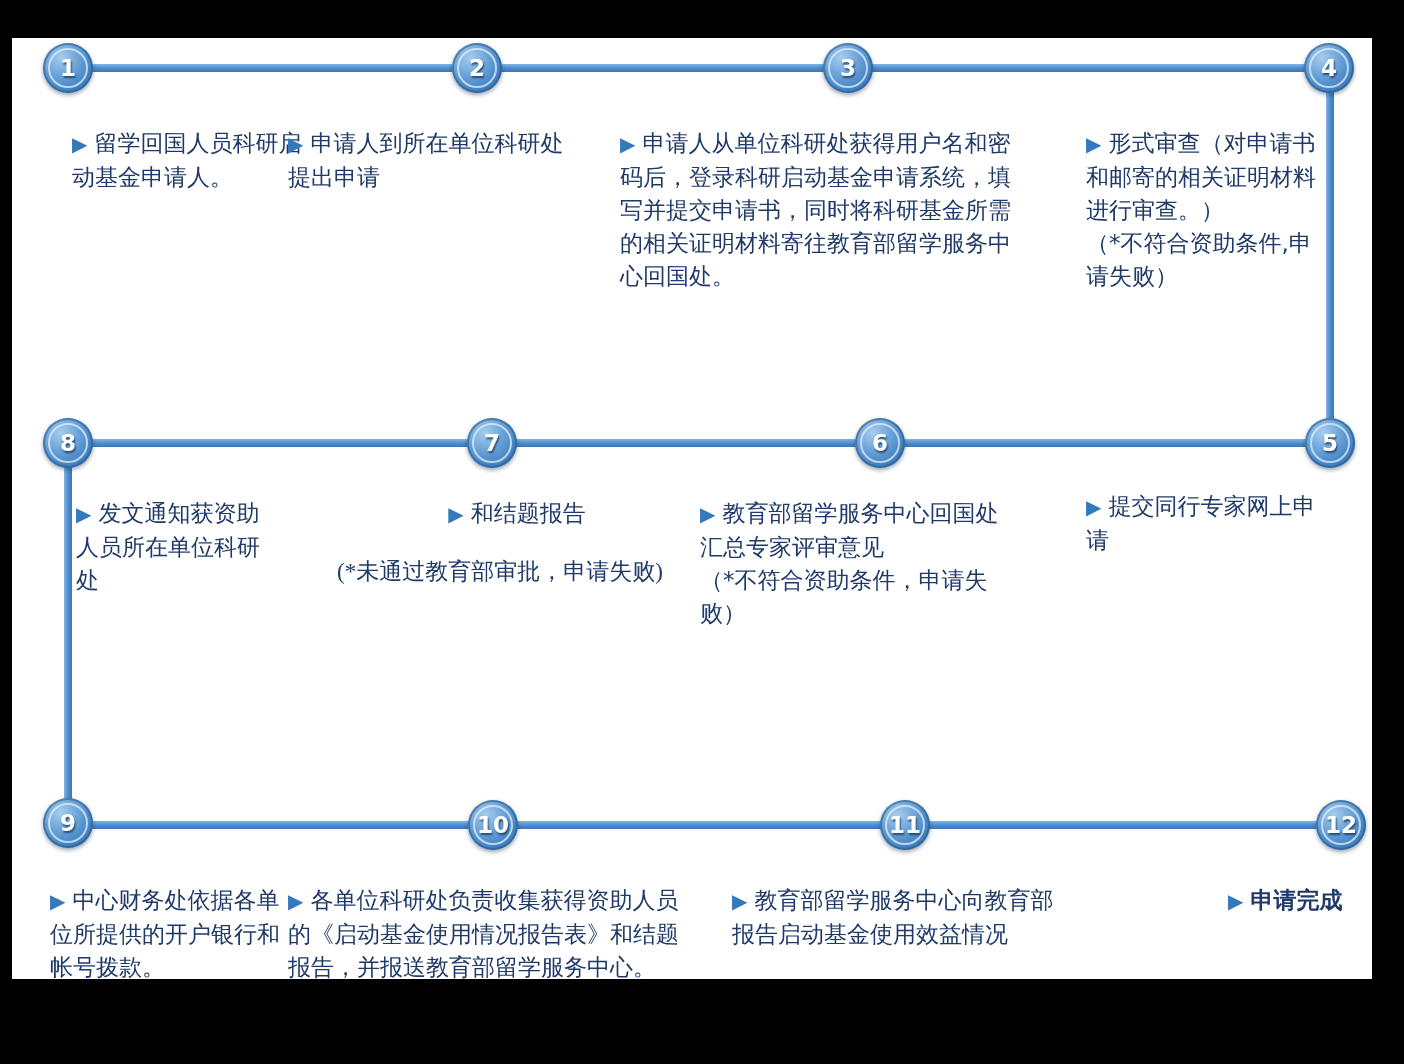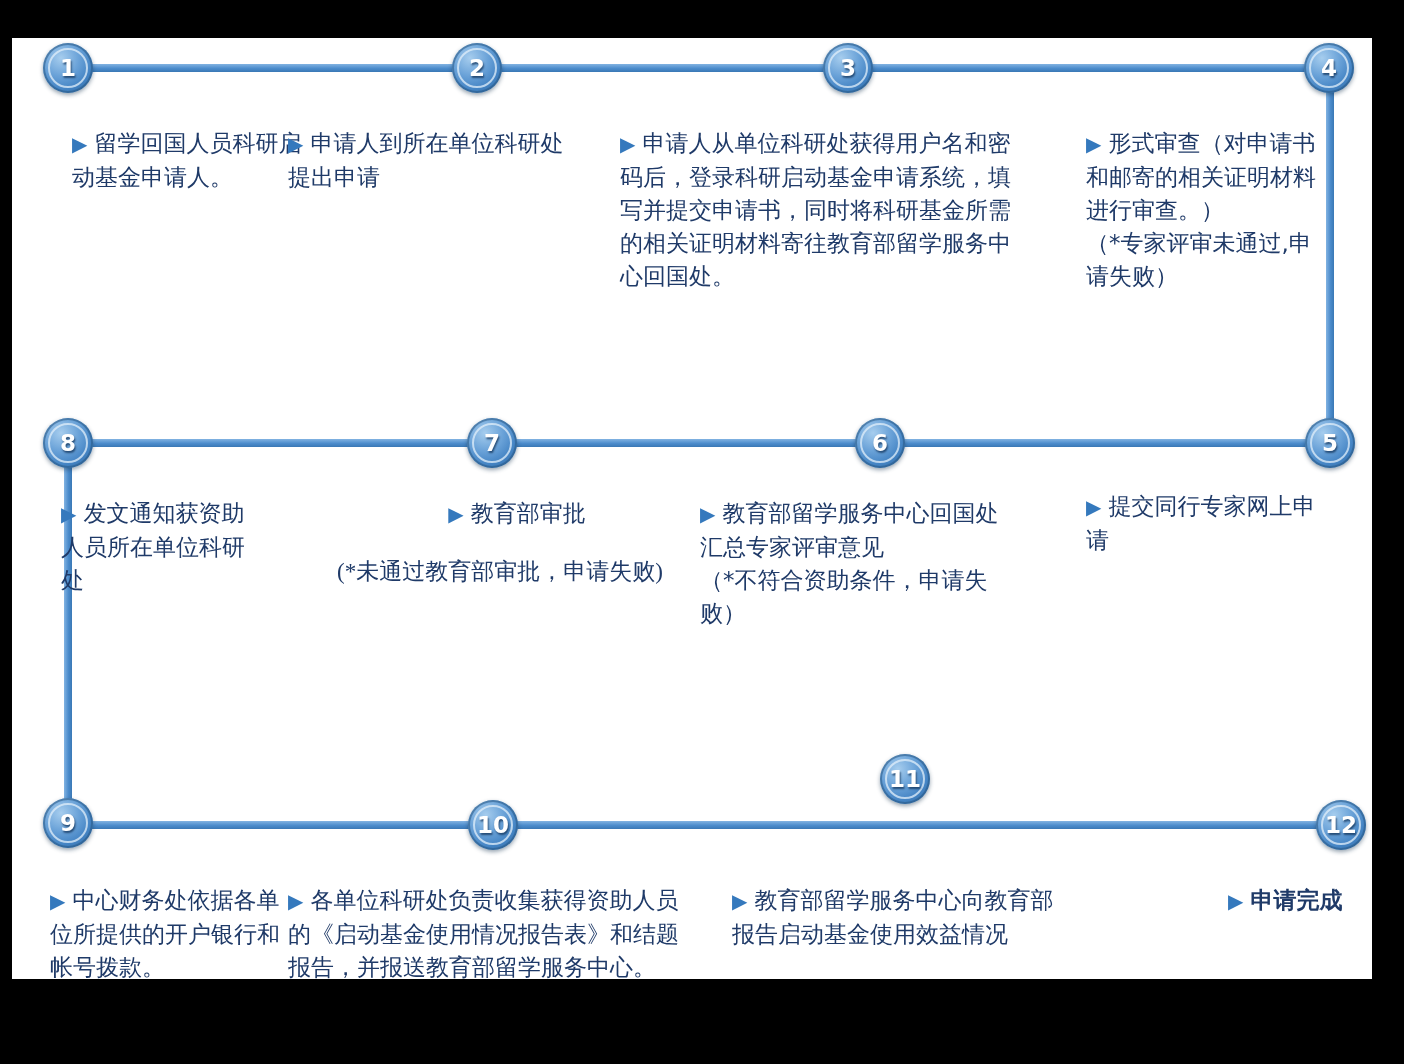--- a/index.html
+++ b/index.html
@@ -86,46 +86,46 @@
   </div>
 <div class="node" style="left:68px;top:443px;">
     <span class="num">8</span>
   </div>
 <div class="node" style="left:68px;top:823px;">
     <span class="num">9</span>
   </div>
 <div class="node" style="left:493px;top:825px;">
     <span class="num">10</span>
   </div>
-<div class="node" style="left:905px;top:779px;">
+<div class="node" style="left:905px;top:825px;">
     <span class="num">11</span>
   </div>
 <div class="node" style="left:1341px;top:825px;">
     <span class="num">12</span>
   </div>
 
 <div class="step" style="left:24px;top:127px;width:250px;margin-left:48px;">
   <span class="bullet">▶</span><span>留学回国人员科研启动基金申请人。</span>
 </div>
 <div class="step" style="left:288px;top:127px;width:295px;">
   <span class="bullet">▶</span><span>申请人到所在单位科研处提出申请</span>
 </div>
 <div class="step" style="left:620px;top:127px;width:408px;">
   <span class="bullet">▶</span><span>申请人从单位科研处获得用户名和密码后，登录科研启动基金申请系统，填写并提交申请书，同时将科研基金所需的相关证明材料寄往教育部留学服务中心回国处。</span>
 </div>
 <div class="step" style="left:1086px;top:127px;width:245px;">
   <span class="bullet">▶</span><span>形式审查（对申请书和邮寄的相关证明材料进行审查。）</span>
-  <div class="note">（*专家评审未通过,申请失败）</div>
+  <div class="note">（*不符合资助条件,申请失败）</div>
 </div>
 
-<div class="step" style="left:61px;top:497px;width:200px;">
+<div class="step" style="left:76px;top:497px;width:200px;">
   <span class="bullet">▶</span><span>发文通知获资助人员所在单位科研处</span>
 </div>
 <div class="step" style="left:337px;top:497px;width:360px;">
-  <div class="center"><span class="bullet">▶</span><span>教育部审批</span></div>
+  <div class="center"><span class="bullet">▶</span><span>和结题报告</span></div>
   <div class="note gap">(*未通过教育部审批，申请失败)</div>
 </div>
 <div class="step" style="left:700px;top:497px;width:308px;">
   <span class="bullet">▶</span><span>教育部留学服务中心回国处汇总专家评审意见</span>
   <div class="note">（*不符合资助条件，申请失败）</div>
 </div>
 <div class="step" style="left:1086px;top:490px;width:245px;">
   <span class="bullet">▶</span><span>提交同行专家网上申请</span>
 </div>
 

